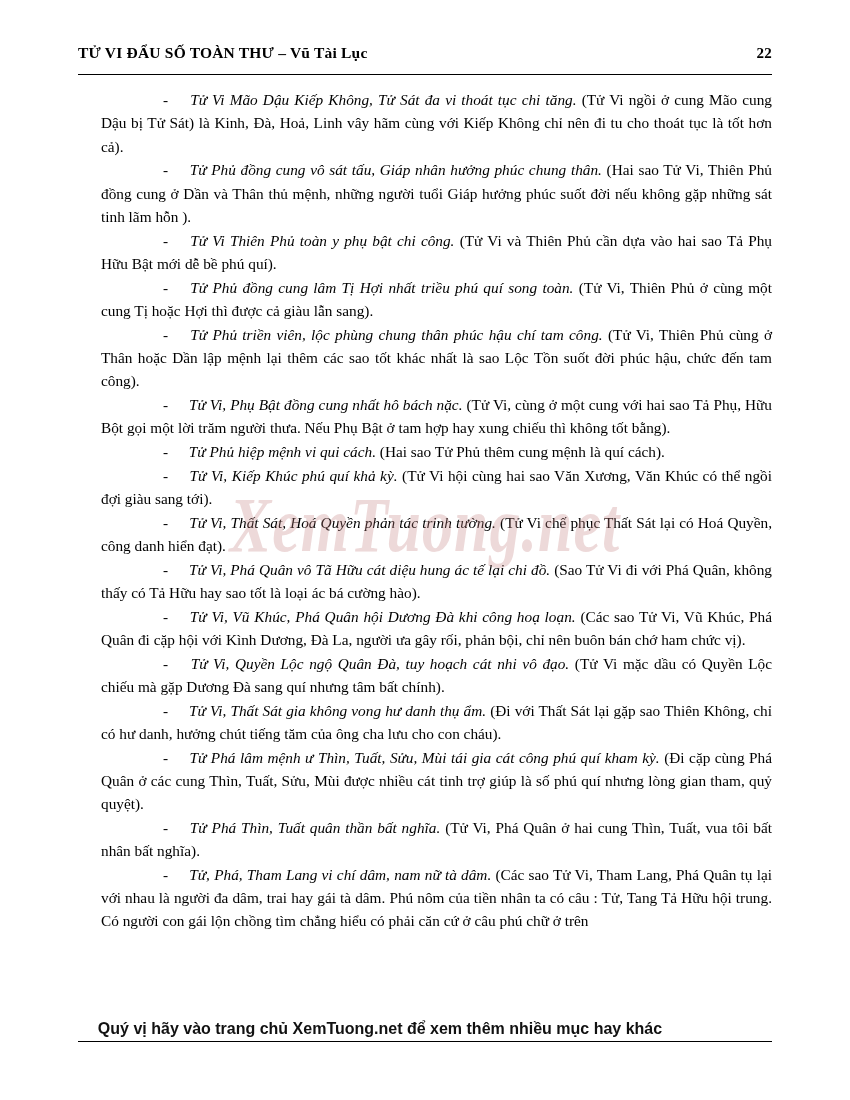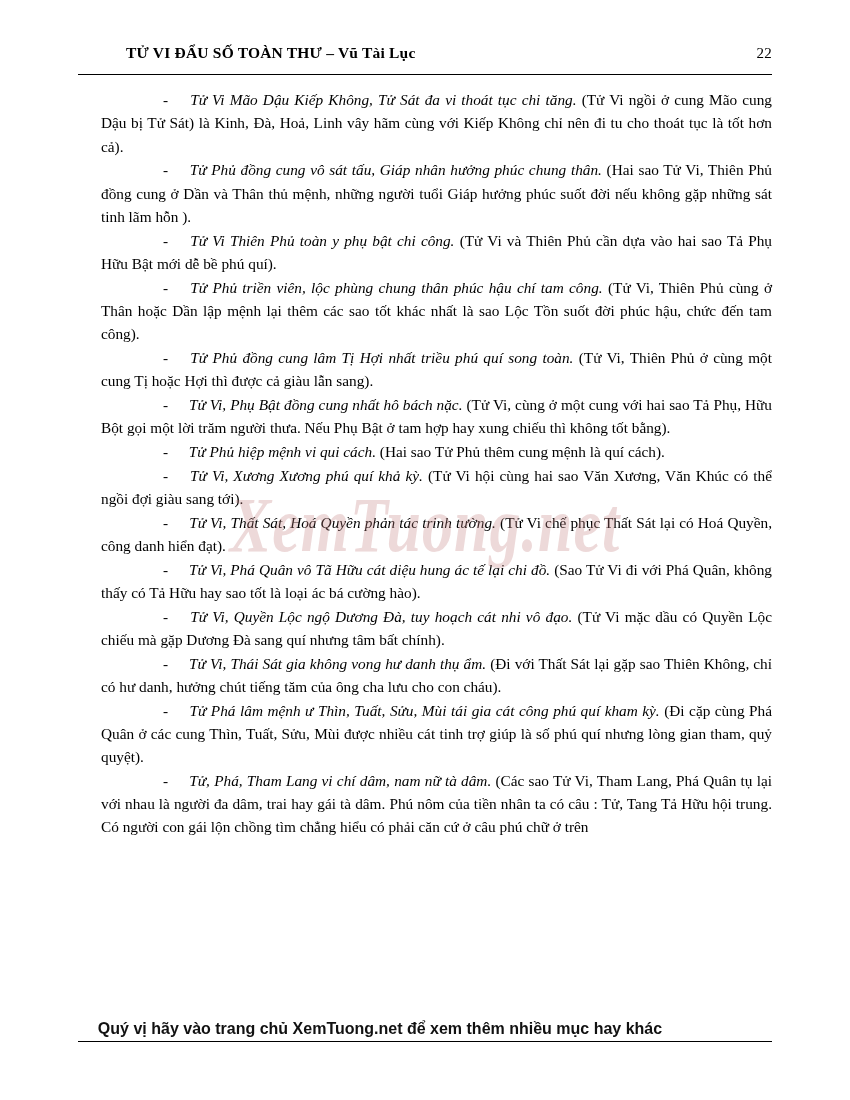--- a/index.html
+++ b/index.html
@@ -32,24 +32,23 @@
     width: 694px;
     display: flex;
     align-items: baseline;
     justify-content: space-between;
     font-size: 15.5px;
     font-weight: bold;
     letter-spacing: 0.2px;
   }
   .header-title {
     white-space: nowrap;
-    margin-left: 48px;
   }
   .header-page {
-    font-weight: normal;
+    font-weight: bold;
     font-size: 15px;
   }
   .header-rule {
     position: absolute;
     left: 78px;
     top: 74px;
     width: 694px;
     height: 1px;
     background: #000000;
   }
@@ -155,81 +154,91 @@
     </p>
 
     <p class="para">
       <span class="dash">-</span>
       <span class="it">Tử Vi Thiên Phủ toàn y phụ bật chi công.</span>
       <span>(Tử Vi và Thiên Phủ cần dựa vào hai sao Tả Phụ Hữu Bật mới dễ bề phú quí).</span>
     </p>
 
     <p class="para">
       <span class="dash">-</span>
+      <span class="it">Tử Phủ đồng cung lâm Tị Hợi nhất triều phú quí song toàn.</span>
+      <span>(Tử Vi, Thiên Phủ ở cùng một cung Tị hoặc Hợi thì được cả giàu lẫn sang).</span>
+    </p>
+
+    <p class="para">
+      <span class="dash">-</span>
       <span class="it">Tử Phủ triền viên, lộc phùng chung thân phúc hậu chí tam công.</span>
       <span>(Tử Vi, Thiên Phủ cùng ở Thân hoặc Dần lập mệnh lại thêm các sao tốt khác nhất là sao Lộc Tồn suốt đời phúc hậu, chức đến tam công).</span>
     </p>
 
     <p class="para">
       <span class="dash">-</span>
-      <span class="it">Tử Phủ đồng cung lâm Tị Hợi nhất triều phú quí song toàn.</span>
-      <span>(Tử Vi, Thiên Phủ ở cùng một cung Tị hoặc Hợi thì được cả giàu lẫn sang).</span>
-    </p>
-
-    <p class="para">
-      <span class="dash">-</span>
       <span class="it">Tử Vi, Phụ Bật đồng cung nhất hô bách nặc.</span>
       <span>(Tử Vi, cùng ở một cung với hai sao Tả Phụ, Hữu Bột gọi một lời trăm người thưa. Nếu Phụ Bật ở tam hợp hay xung chiếu thì không tốt bằng).</span>
     </p>
 
     <p class="para">
       <span class="dash">-</span>
       <span class="it">Tử Phủ hiệp mệnh vi qui cách.</span>
       <span>(Hai sao Tử Phủ thêm cung mệnh là quí cách).</span>
     </p>
 
 
     <p class="para">
       <span class="dash">-</span>
-      <span class="it">Tử Vi, Xương Xương phú quí khả kỳ.</span>
+      <span class="it">Tử Vi, Kiếp Khúc phú quí khả kỳ.</span>
       <span>(Tử Vi hội cùng hai sao Văn Xương, Văn Khúc có thể ngồi đợi giàu sang tới).</span>
     </p>
 
 
     <p class="para">
       <span class="dash">-</span>
       <span class="it">Tử Vi, Thất Sát, Hoá Quyền phản tác trinh tường.</span>
       <span>(Tử Vi chế phục Thất Sát lại có Hoá Quyền, công danh hiển đạt).</span>
     </p>
 
     <p class="para">
       <span class="dash">-</span>
       <span class="it">Tử Vi, Phá Quân vô Tã Hữu cát diệu hung ác tế lại chi đồ.</span>
       <span>(Sao Tử Vi đi với Phá Quân, không thấy có Tả Hữu hay sao tốt là loại ác bá cường hào).</span>
     </p>
 
-
-    <p class="para">
-      <span class="dash">-</span>
-      <span class="it">Tử Vi, Quyền Lộc ngộ Dương Đà, tuy hoạch cát nhi vô đạo.</span>
+    <p class="para">
+      <span class="dash">-</span>
+      <span class="it">Tử Vi, Vũ Khúc, Phá Quân hội Dương Đà khi công hoạ loạn.</span>
+      <span>(Các sao Tử Vi, Vũ Khúc, Phá Quân đi cặp hội với Kình Dương, Đà La, người ưa gây rối, phản bội, chỉ nên buôn bán chớ ham chức vị).</span>
+    </p>
+
+    <p class="para">
+      <span class="dash">-</span>
+      <span class="it">Tử Vi, Quyền Lộc ngộ Quân Đà, tuy hoạch cát nhi vô đạo.</span>
       <span>(Tử Vi mặc dầu có Quyền Lộc chiếu mà gặp Dương Đà sang quí nhưng tâm bất chính).</span>
     </p>
 
     <p class="para">
       <span class="dash">-</span>
-      <span class="it">Tử Vi, Thái Sát gia không vong hư danh thụ ẩm.</span>
+      <span class="it">Tử Vi, Thất Sát gia không vong hư danh thụ ẩm.</span>
       <span>(Đi với Thất Sát lại gặp sao Thiên Không, chỉ có hư danh, hưởng chút tiếng tăm của ông cha lưu cho con cháu).</span>
     </p>
 
     <p class="para">
       <span class="dash">-</span>
       <span class="it">Tử Phá lâm mệnh ư Thìn, Tuất, Sửu, Mùi tái gia cát công phú quí kham kỳ.</span>
       <span>(Đi cặp cùng Phá Quân ở các cung Thìn, Tuất, Sửu, Mùi được nhiều cát tinh trợ giúp là số phú quí nhưng lòng gian tham, quỷ quyệt).</span>
     </p>
 
+    <p class="para">
+      <span class="dash">-</span>
+      <span class="it">Tử Phá Thìn, Tuất quân thần bất nghĩa.</span>
+      <span>(Tử Vi, Phá Quân ở hai cung Thìn, Tuất, vua tôi bất nhân bất nghĩa).</span>
+    </p>
 
     <p class="para">
       <span class="dash">-</span>
       <span class="it">Tử, Phá, Tham Lang vi chí dâm, nam nữ tà dâm.</span>
       <span>(Các sao Tử Vi, Tham Lang, Phá Quân tụ lại với nhau là người đa dâm, trai hay gái tà dâm. Phú nôm của tiền nhân ta có câu : Tử, Tang Tả Hữu hội trung. Có người con gái lộn chồng tìm chẳng hiểu có phải căn cứ ở câu phú chữ ở trên</span>
     </p>
 
   </div>
 
   <div class="watermark">XemTuong.net</div>

